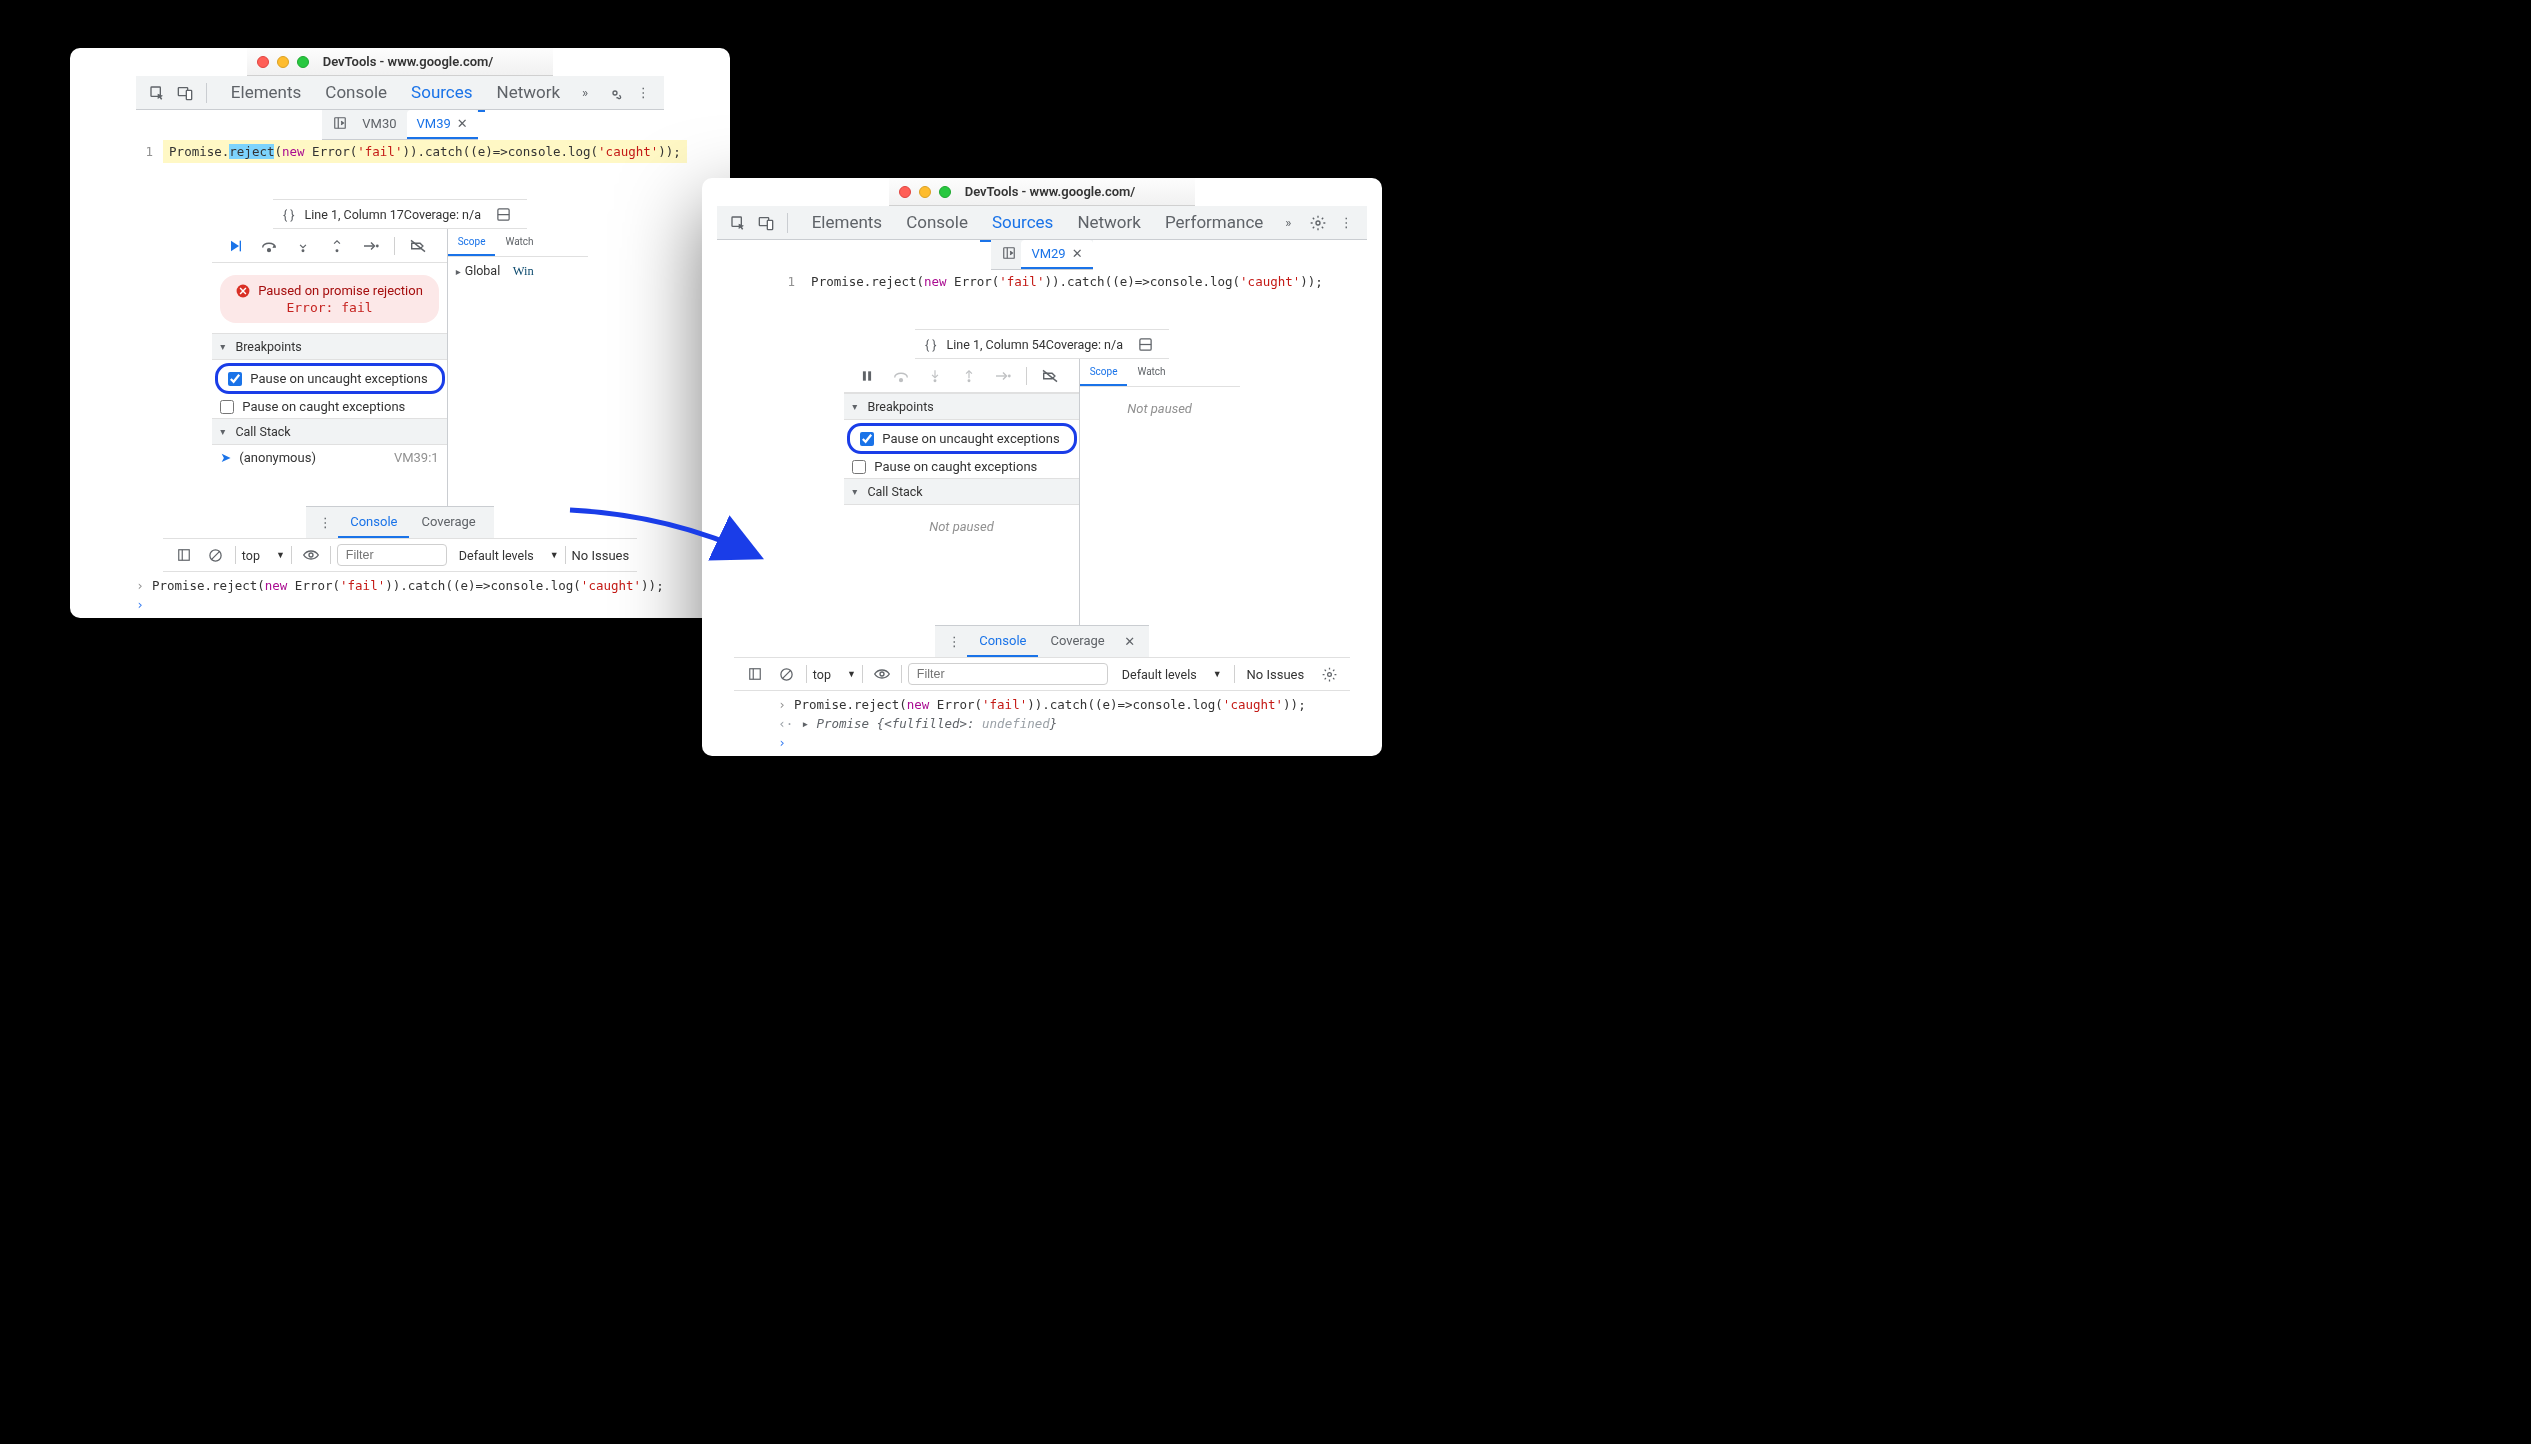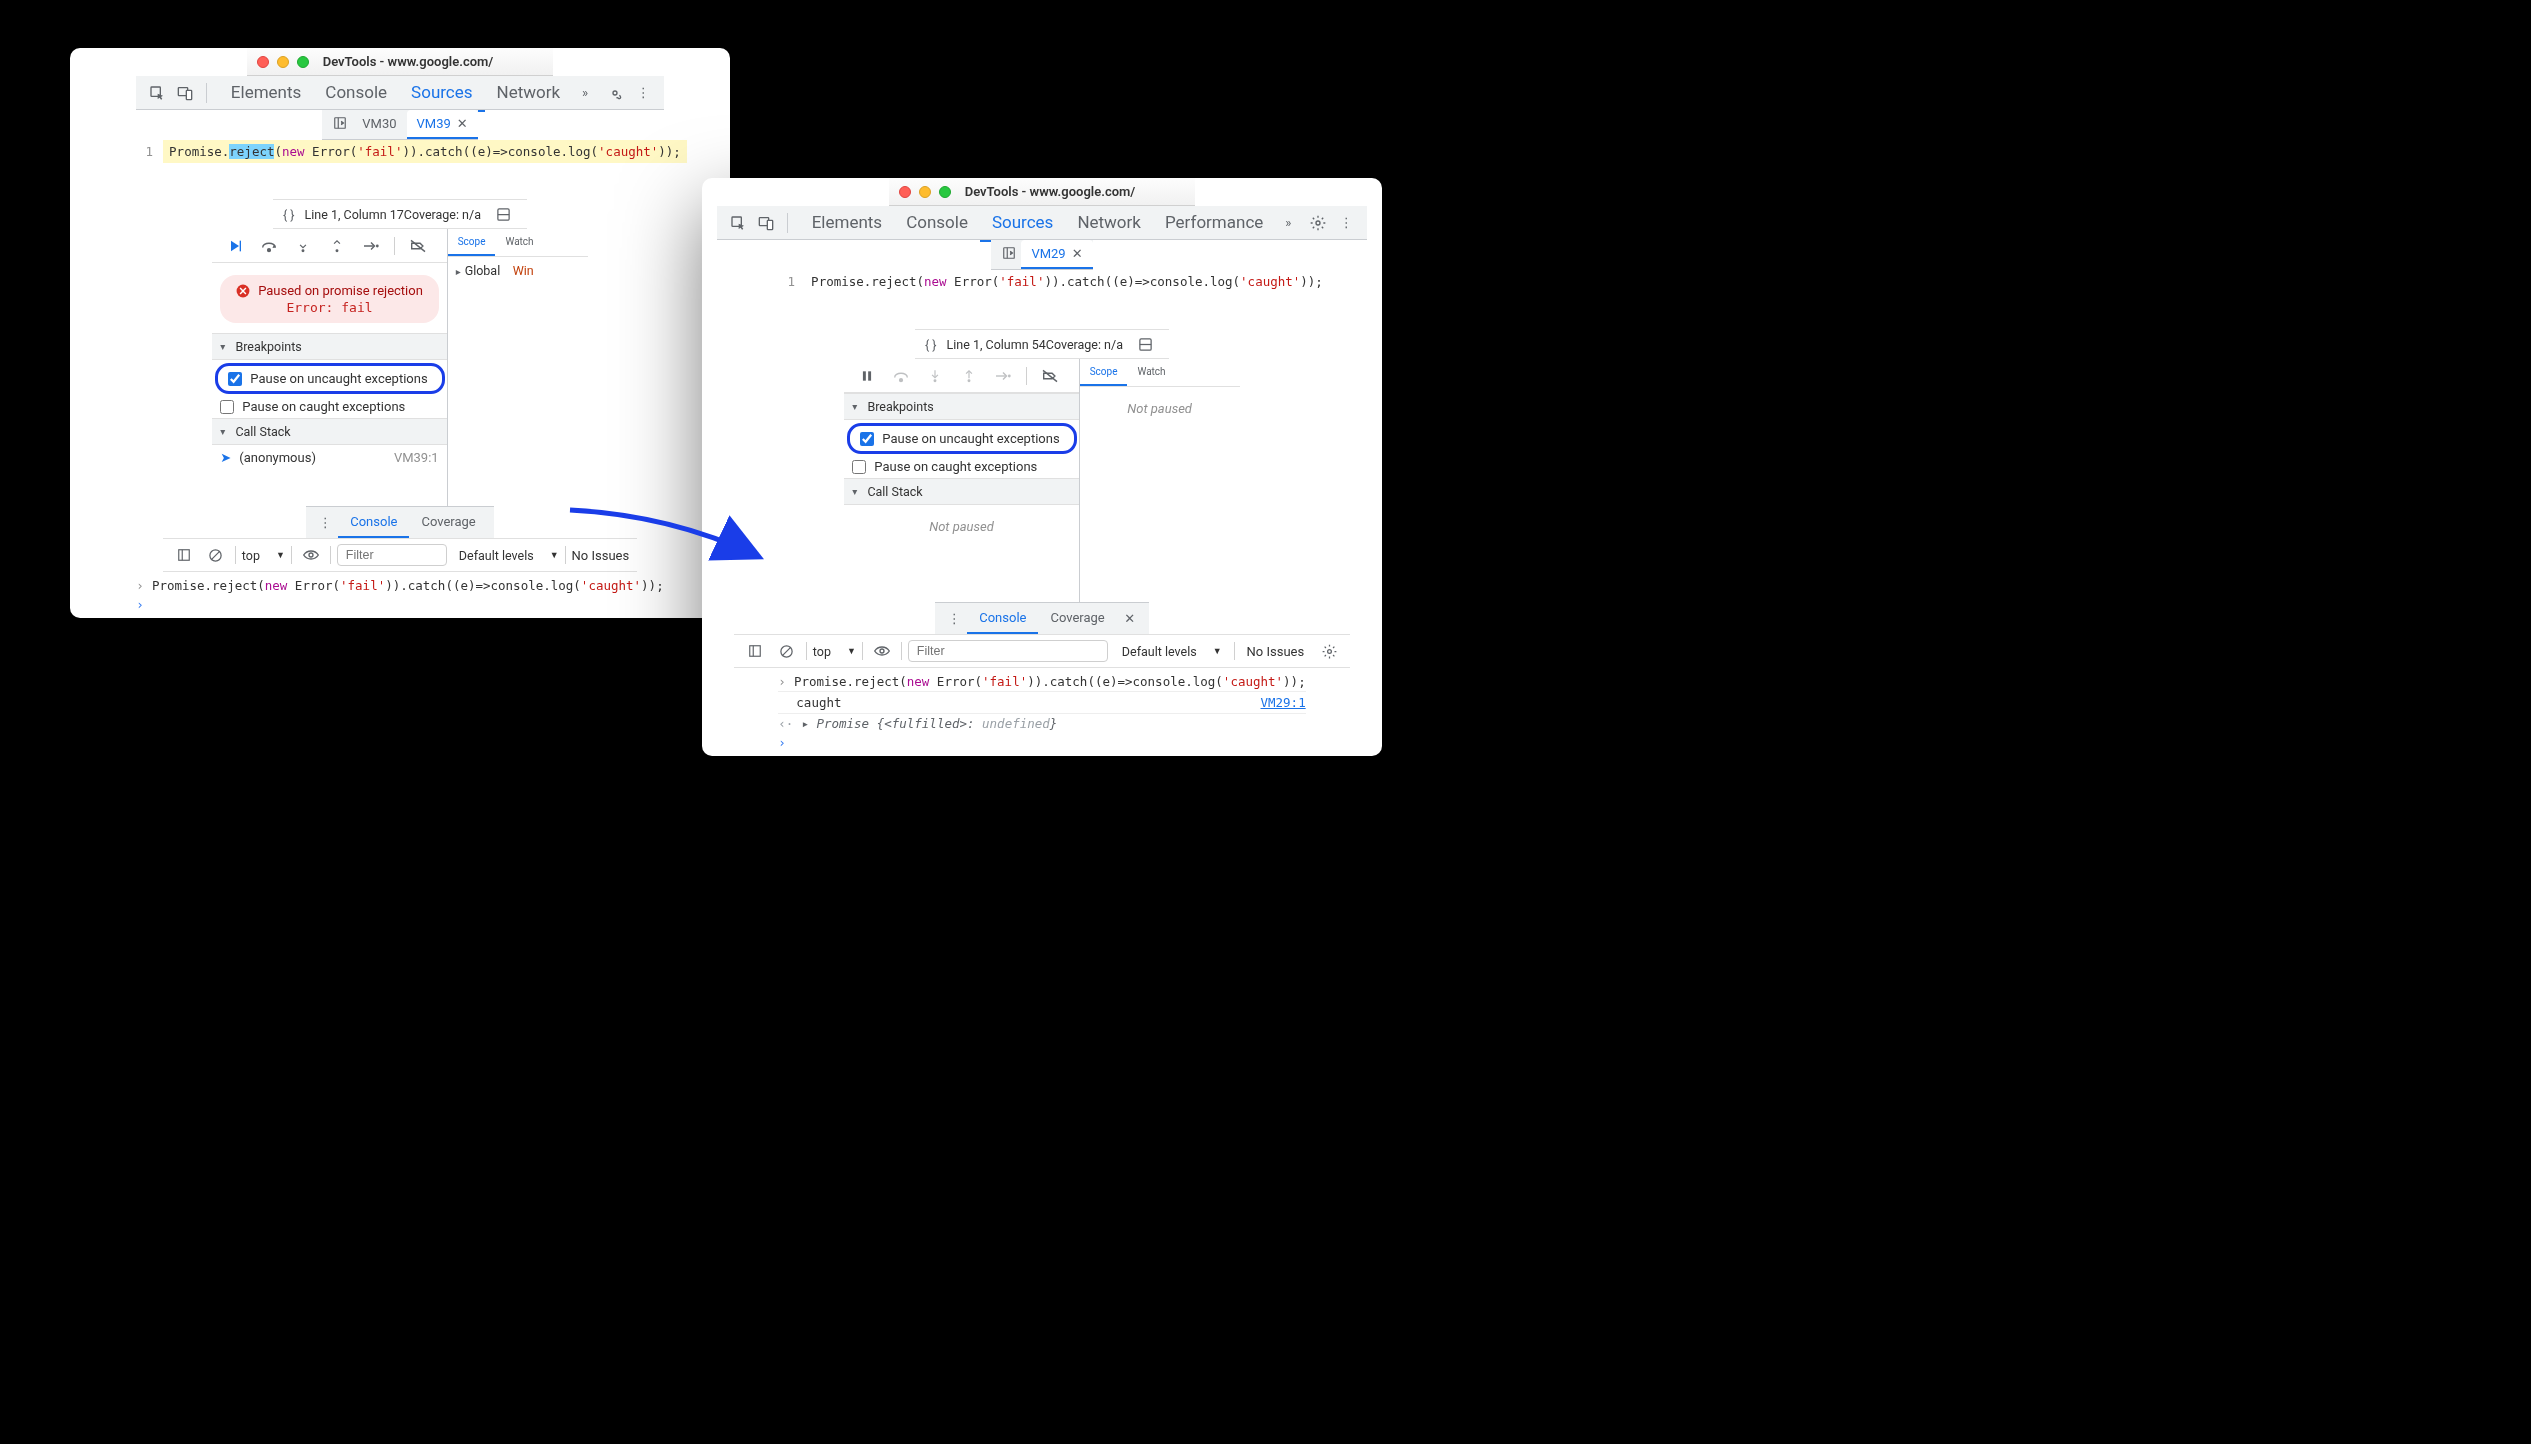--- a/index.html
+++ b/index.html
@@ -281,21 +281,21 @@
       </div>
     </div>
 
     <div class="rightpane">
       <div class="scopetabs">
         <div class="t active">Scope</div>
         <div class="t">Watch</div>
       </div>
       <div class="scopebody">
         <span class="triangle-right"><span>Global</span></span>
-        &nbsp;&nbsp;&nbsp;<span style="color:#c2410c;">Win</span>
+        &nbsp;&nbsp;&nbsp;<span style="color:#0c4a6e;font-family:Liberation Serif, serif;">Win</span>
       </div>
     </div>
   </div>
 
   <div class="drawer-tabs">
     <div class="ico">⋮</div>
     <div class="dt active">Console</div>
     <div class="dt">Coverage</div>
   </div>
   <div class="console-tools">
@@ -542,25 +542,20 @@
           <circle cx="12" cy="12" r="3"></circle>
           <path d="M12 1v3M12 20v3M4.2 4.2l2.1 2.1M17.7 17.7l2.1 2.1M1 12h3M20 12h3M4.2 19.8l2.1-2.1M17.7 6.3l2.1-2.1"></path>
         </svg>
       </div>
   </div>
   <div class="console-body">
     <div class="ln">
       <span class="prompt-angle">›</span>
       <span><span>Promise.reject(</span><span class="t-kw2">new</span><span> Error(</span><span class="t-red">'fail'</span><span>)).catch((e)=&gt;console.log(</span><span class="t-red">'caught'</span><span>));</span></span>
     </div>
-    <div class="ln" style="border-top:1px solid #eee;border-bottom:1px solid #eee;padding:3px 0;">
-      <span style="width:10px;"></span>
-      <span>caught</span>
-      <a class="link-blue">VM29:1</a>
-    </div>
     <div class="ln">
       <span class="prompt-angle" style="color:#9aa0a6;">‹·</span>
       <span><span style="color:#5f6368;">▸ </span><span class="italic-grey">Promise {</span><span class="italic-grey">&lt;fulfilled&gt;</span><span class="italic-grey">: </span><span class="italic-grey" style="color:#9aa0a6;">undefined</span><span class="italic-grey">}</span></span>
     </div>
     <div class="ln">
       <span class="prompt-blue">›</span>
     </div>
   </div>
 </div>
 

